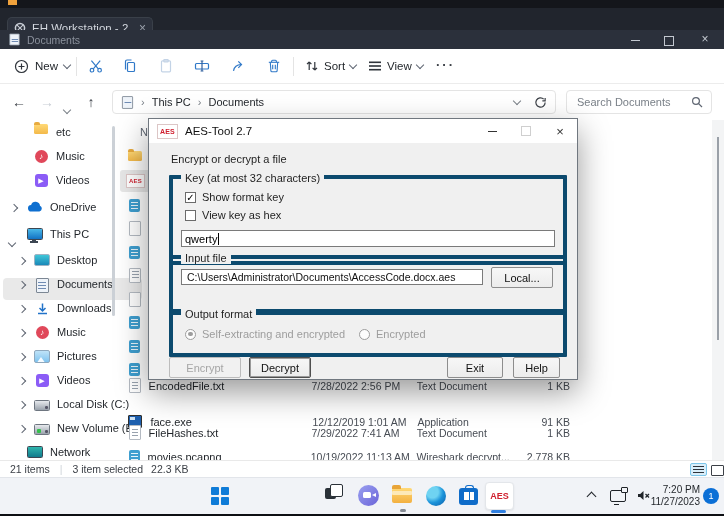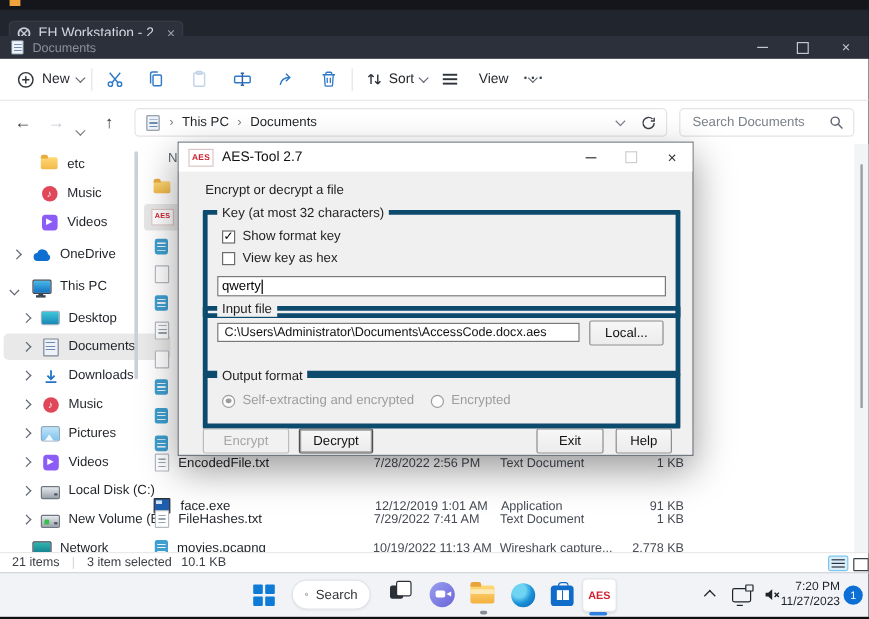--- a/index.html
+++ b/index.html
@@ -37,21 +37,21 @@
   .nav-glyph.dis{color:#c8cdd4}
   .crumb-box{left:112px;top:6px;width:444px;height:24px;border:1px solid #e4e4e4;border-radius:4px;box-sizing:border-box;display:flex;align-items:center;padding:0 8px;gap:7px}
   .crumb-sep{color:#7a8088;font-size:11px}
   .crumb-txt{font-size:11px;color:#1f2328}
   .search-box{left:566px;top:6px;width:146px;height:24px;border:1px solid #e4e4e4;border-radius:4px;box-sizing:border-box;display:flex;align-items:center;padding:0 8px}
   .search-box input{border:none;outline:none;flex:1;font-size:11px;color:#444;font-family:inherit;min-width:0;background:transparent}
   .search-box input::placeholder{color:#7a8088}
 
   
   .main{left:0;top:120px;width:724px;height:340px;background:#fff;overflow:hidden}
-  .side-item{position:absolute;left:0;width:112px;height:22px;display:flex;align-items:center;font-size:11px;color:#1f2328;white-space:nowrap}
+  .side-item{position:absolute;left:0;width:112px;height:22px;display:flex;font-size:11px;color:#1f2328;white-space:nowrap}
   .side-item.sel{background:#e9e9e9;border-radius:4px;left:3px;width:108px}
   .side-chev{position:absolute;color:#5f6672}
   .side-scroll{left:112px;top:6px;width:3px;height:190px;background:#ccd1d7;border-radius:2px}
 
   
   .col-head{font-size:11px;color:#5f6672}
   .frow{position:absolute;left:120px;width:450px;height:23px;display:flex;align-items:center}
   .frow .nm{font-size:11px;color:#1f2328;margin-left:8px;width:170px}
   .frow .dt{font-size:10.5px;color:#474c54;width:110px}
   .frow .tp{font-size:10.5px;color:#474c54;width:98px}
@@ -232,21 +232,21 @@
     </span>
     <span class="tb-sep" style="left:293px"></span>
     <div class="abs flex" style="left:305px;top:0;height:34px;gap:5px">
       <svg width="14" height="14" viewBox="0 0 14 14" fill="none" stroke="#2f343b" stroke-width="1.2">
         <path d="M4.2 11V3M4.2 3 2 5.2M4.2 3l2.2 2.2"></path>
         <path d="M9.8 3v8M9.8 11 7.6 8.8M9.8 11l2.2-2.2"></path>
       </svg>
       <span class="tb-label">Sort</span>
       <span class="chev"></span>
     </div>
-    <div class="abs flex" style="left:368px;top:0;height:34px;gap:17px">
+    <div class="abs flex" style="left:368px;top:0;height:34px;gap:5px">
       <svg width="14" height="12" viewBox="0 0 14 12">
         <rect x="1" y="1.5" width="12" height="1.6" fill="#2f343b"></rect>
         <rect x="1" y="5.2" width="12" height="1.6" fill="#2f343b"></rect>
         <rect x="1" y="8.9" width="12" height="1.6" fill="#2f343b"></rect>
       </svg>
       <span class="tb-label">View</span>
       <span class="chev"></span>
     </div>
     <span class="abs dots" style="left:436px;top:8px">···</span>
   </div>
@@ -434,33 +434,33 @@
       <span style="margin-left:9px" class="i-page i-txt"></span>
       <span class="nm">FileHashes.txt</span>
       <span class="dt">7/29/2022 7:41 AM</span>
       <span class="tp">Text Document</span>
       <span class="sz">1 KB</span>
     </div>
     <div class="frow" style="top:325px">
       <span style="margin-left:9px" class="i-pcap"></span>
       <span class="nm">movies.pcapng</span>
       <span class="dt">10/19/2022 11:13 AM</span>
-      <span class="tp">Wireshark capture...</span>
+      <span class="tp">Wireshark decrypt...</span>
       <span class="sz">2,778 KB</span>
     </div>
 
     <div class="abs list-scroll-track"></div>
     <div class="abs list-scroll-thumb"></div>
   </div>
 
   <div class="abs statusbar">
     <span style="margin-left:10px">21 items</span>
     <span style="margin:0 10px;color:#d0d4d9">|</span>
     <span>3 item selected</span>
-    <span style="margin-left:8px">10.1 KB</span>
+    <span style="margin-left:8px">22.3 KB</span>
     <span class="view-btn1">
         <i></i>
         <i></i>
         <i></i>
       </span>
     <span class="view-btn2"></span>
   </div>
 
   <div class="abs dialog">
     <div class="dlg-titlebar">
@@ -521,27 +521,20 @@
 
   <div class="abs taskbar">
     <span class="tk" style="left:211px;top:9px">
       <span class="t-start">
           <i></i>
           <i></i>
           <i></i>
           <i></i>
         </span>
     </span>
-    <span class="tk t-pill" style="left:243px;top:5px">
-      <svg width="11" height="11" viewBox="0 0 12 12" fill="none" stroke="#30343a" stroke-width="1.3">
-        <circle cx="5" cy="5" r="3.4"></circle>
-          <path d="M7.6 7.6 11 11"></path>
-      </svg>
-      <span>Search</span>
-    </span>
     <span class="tk" style="left:325px;top:10px">
       <span class="t-view-back"></span>
     </span>
     <span class="tk" style="left:358px;top:7px">
       <span class="t-chat"></span>
     </span>
     <span class="tk" style="left:392px;top:8px">
       <span class="t-folder"></span>
     </span>
     <span class="abs t-underline" style="left:400px;top:31px;width:6px;height:2.5px;background:#868c95"></span>

